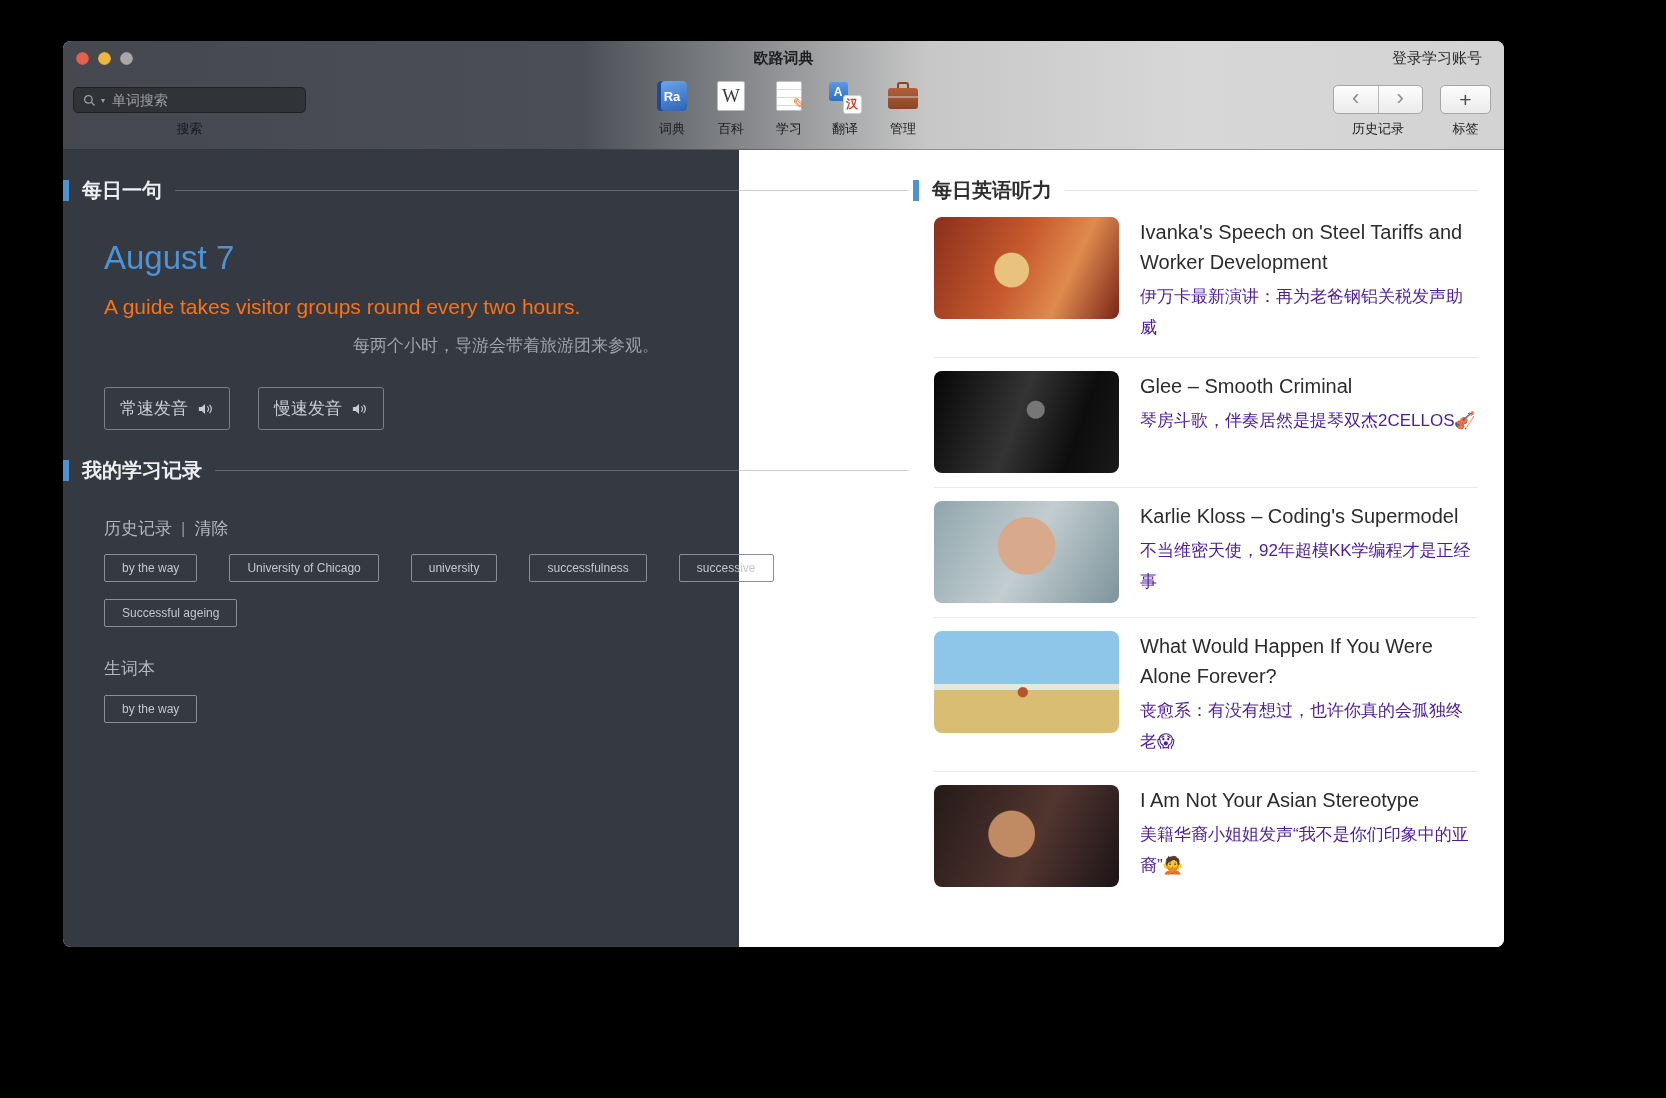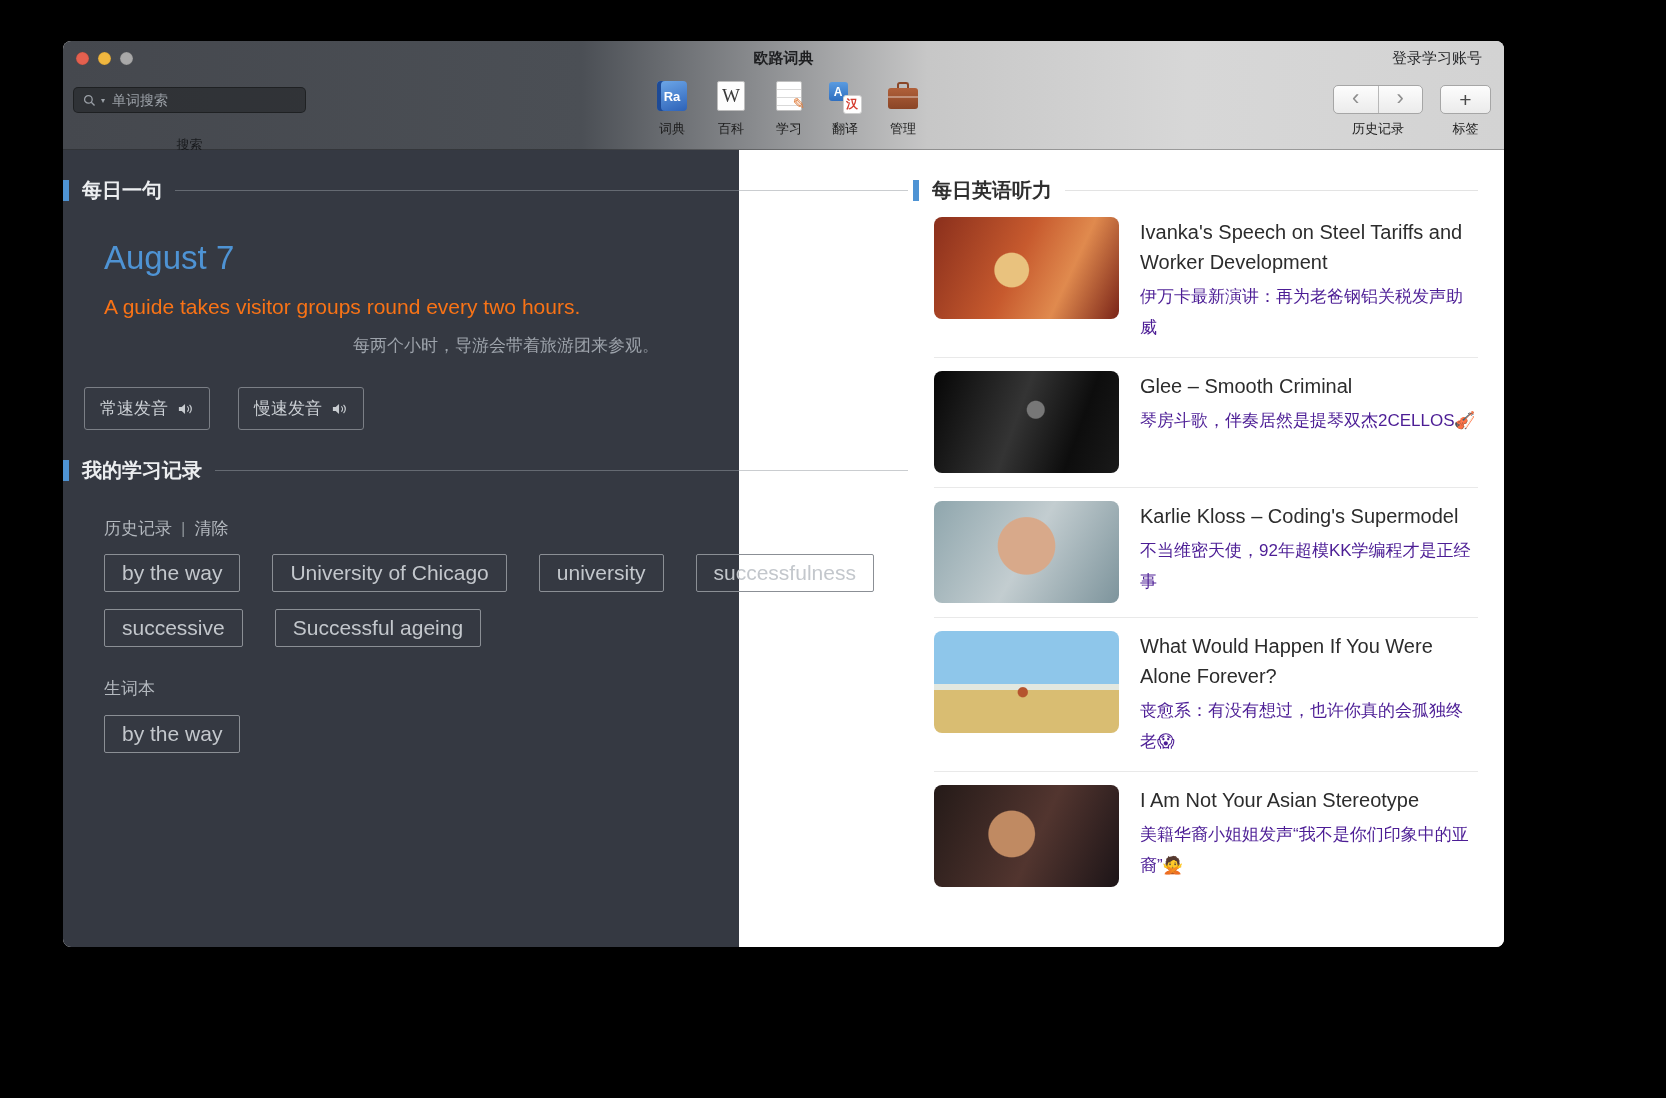--- a/index.html
+++ b/index.html
@@ -37,21 +37,21 @@
   .search-box {
     display:flex; align-items:center; gap:5px; height:26px; padding:0 9px;
     border-radius:5px; background:rgba(25,27,30,.5); border:1px solid rgba(0,0,0,.35); box-sizing:border-box;
   }
   .search-box input {
     flex:1; background:transparent; border:none; outline:none;
     color:#dfe2e6; font-size:14px; font-family:inherit; min-width:0;
   }
   .search-box input::placeholder { color:#9ba0a7; }
   .srch-caret { font-size:8px; color:#9ba0a7; }
-  .tb-label { margin-top:23px; text-align:center; font-size:13px; color:#17191c; }
+  .tb-label { margin-top:7px; text-align:center; font-size:13px; color:#17191c; }
   .tb-label.on-light { color:#1c1c1c; }
 
   .tb-item { position:absolute; top:6px; width:56px; display:flex; flex-direction:column; align-items:center; cursor:default; }
   .tb-item .tb-icon { height:34px; display:flex; align-items:flex-start; justify-content:center; }
   .tb-item .tb-label { margin-top:5px; width:60px; }
   .ti-0 { left:581px; } .ti-1 { left:640px; } .ti-2 { left:698px; } .ti-3 { left:754px; } .ti-4 { left:812px; }
 
   .ic-dict {
     width:30px; height:30px; border-radius:4px;
     background:linear-gradient(160deg,#6ea8e8,#2d62b8);
@@ -112,36 +112,36 @@
   .sec-title { margin:0 13px; font-size:20px; font-weight:700; white-space:nowrap; }
   .sec-header.dark .sec-title { color:#eceef0; }
   .sec-header.light .sec-title { color:#2f2f2f; }
   .sec-line { flex:1; height:1px; }
   .sec-header.dark .sec-line { background:rgba(150,155,162,.5); }
   .sec-header.light .sec-line { background:#e3e3e3; }
 
   .daily-date { margin:38px 0 0 41px; font-size:33px; color:var(--accent,#4e93d4); }
   .daily-en { margin:18px 0 0 41px; font-size:21px; color:#f97316; }
   .daily-zh { margin:15px 0 0 41px; font-size:17px; color:#9da3ab;text-align:center; }
-  .daily-buttons { margin:30px 0 0 21px; display:flex; gap:28px; }
+  .daily-buttons { margin:30px 0 0 41px; display:flex; gap:28px; }
   .pron-btn {
     display:inline-flex; align-items:center; gap:9px; padding:9px 15px;
     background:transparent; border:1px solid #7b7f86; border-radius:3px;
     color:#ccd0d5; font-size:17px; font-family:inherit; cursor:default;
   }
   .pron-btn svg { display:block; }
 
   .record-body { margin-left:41px; }
   .record-label { margin-top:36px; font-size:17px; color:#b4b9bf; }
   .record-label .sep { margin:0 9px; color:#8a8f96; }
   .clear-link { color:#b4b9bf; cursor:default; }
   .chip-row { margin-top:14px; display:flex; flex-wrap:wrap; column-gap:32px; row-gap:17px; max-width:780px; }
   .chip {
     display:inline-block; padding:6px 17px; border:1px solid #8b8f95; border-radius:2px;
-    font-size:21px; color:#c3c7cc; white-space:nowrap; background:transparent; cursor:default;
+    font-size:12px; color:#c3c7cc; white-space:nowrap; background:transparent; cursor:default;
   }
   .wordbook-label { margin-top:30px; font-size:17px; color:#b4b9bf; }
   .chip-row.last { margin-top:15px; }
 
   
   .listen-list { margin:16px 0 0 21px; }
   .listen-item { display:flex; gap:21px; padding:13px 0 14px; border-bottom:1px solid #e9e9e9; cursor:default; }
   .listen-item:first-child { padding-top:0; }
   .listen-item:last-child { border-bottom:none; }
   .thumb { width:185px; height:102px; border-radius:8px; flex-shrink:0; }

